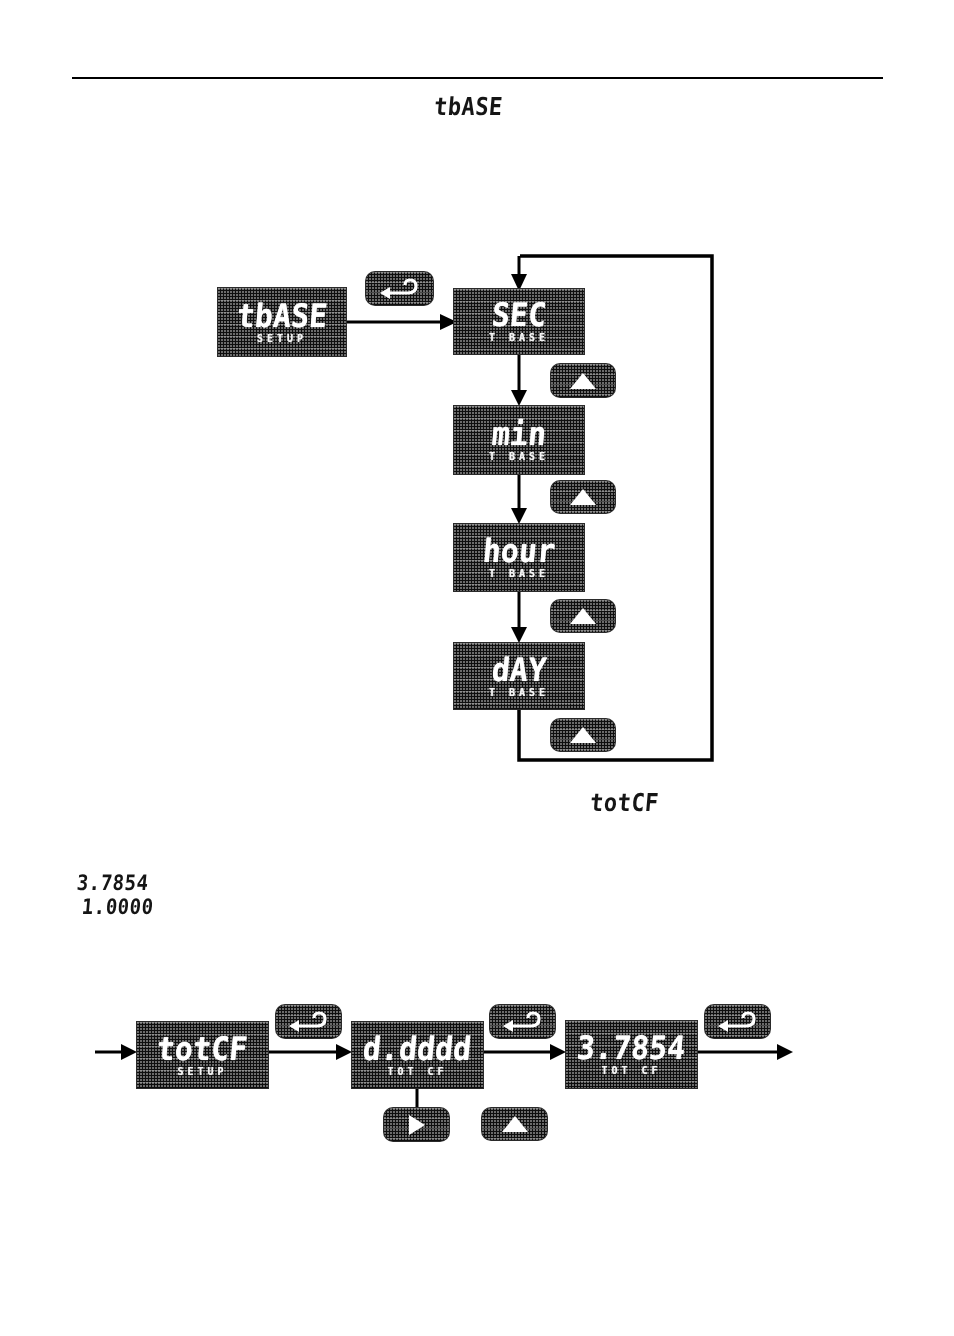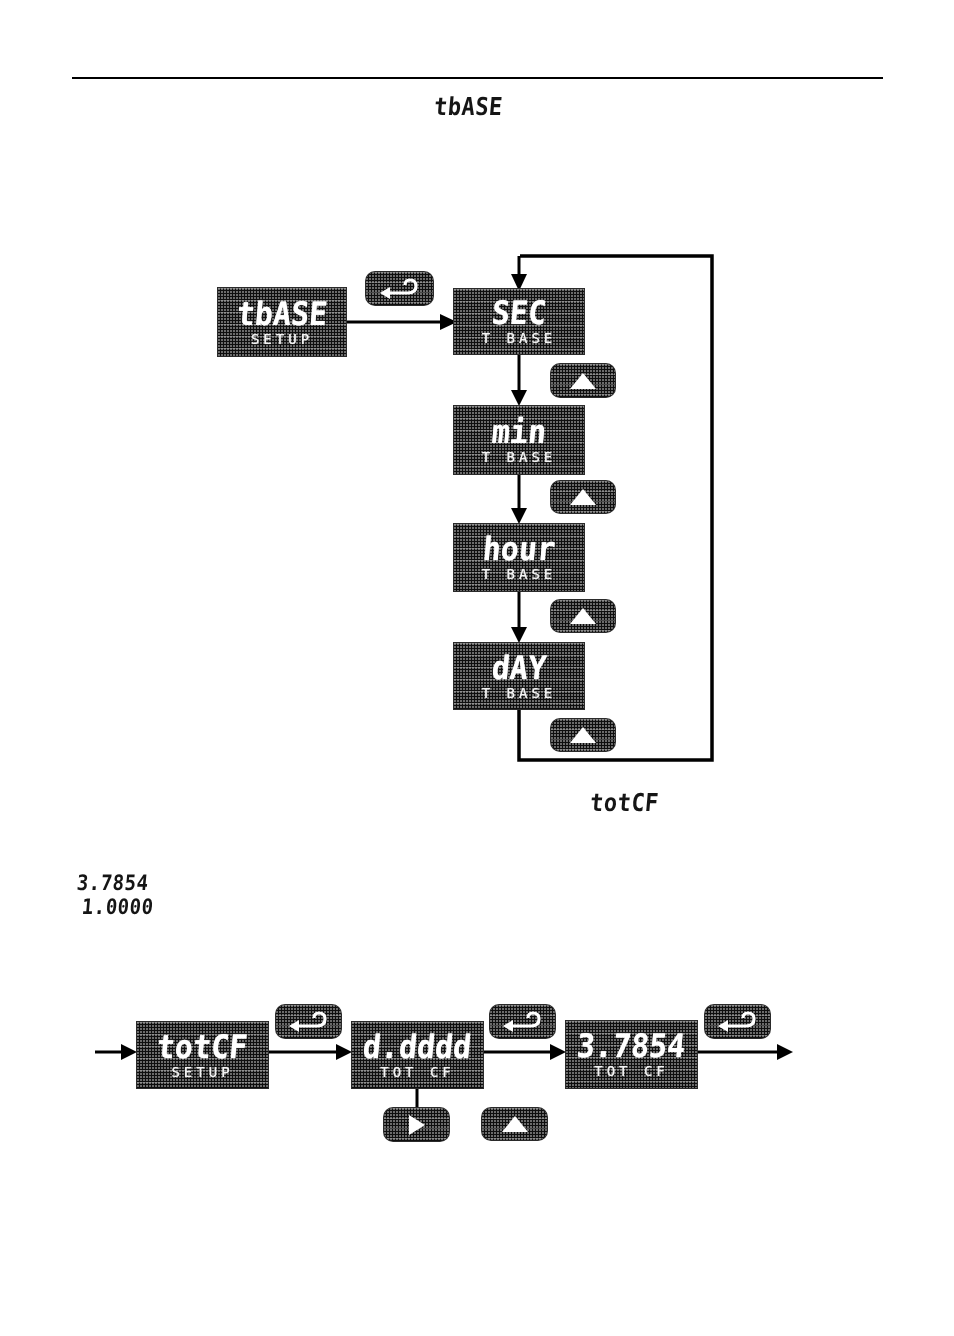--- a/index.html
+++ b/index.html
@@ -27,21 +27,21 @@
     box-shadow:0 0 0 1px #2a2a2a;
     display:flex; flex-direction:column; align-items:center; justify-content:center;
     gap:3px; overflow:hidden;
   }
   .disp .main {
     color:#ffffff; font-weight:bold; font-size:30px; line-height:1;
     transform:skewX(-5deg) scaleY(1.08); white-space:pre;
     text-shadow:0 0 1px #fff;
   }
   .disp .sub {
-    color:#f4f4f4; font-weight:normal; font-size:14px; line-height:1;
+    color:#f4f4f4; font-weight:bold; font-size:10px; line-height:1;
     letter-spacing:4px; white-space:pre; text-shadow:0 0 1px #eee;
   }
 
   
   .btn {
     position:absolute; border-radius:9px;
     background-color:#0e0e0e;
     background-image:
       repeating-linear-gradient(180deg, rgba(255,255,255,0.24) 0px, rgba(255,255,255,0.24) 1px, transparent 1px, transparent 10px),
       radial-gradient(circle at 1px 1px, #6b6b6b 0.8px, transparent 1.1px);

